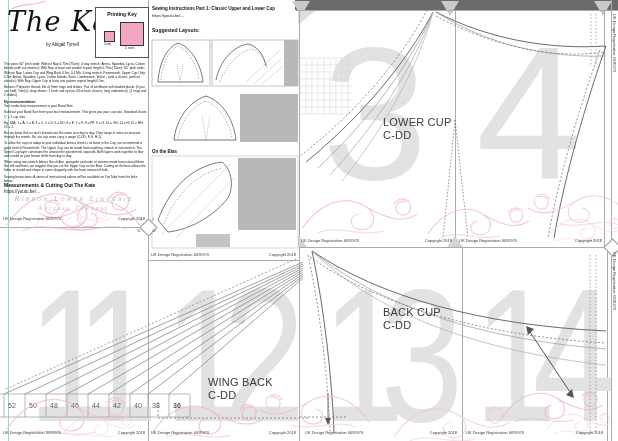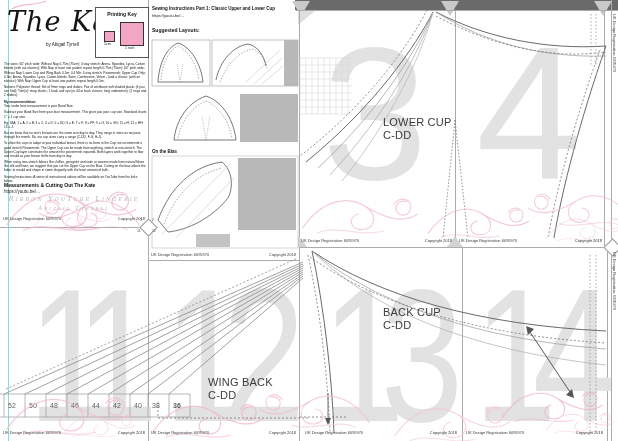--- a/index.html
+++ b/index.html
@@ -116,21 +116,21 @@
     <p>Subtract your Band Size from your bust measurement. This gives you your cup size. Standard charts 1" = 1 cup size.</p>
     <p>Eg: 34A; 1 = A; 2 = B; 3 = C; 4 = D; 5 = DD; 6 = E; 7 = F; 8 = FF; 9 = G; 10 = GG; 11 = H; 12 = HH; 13 = J.</p>
     <p>But we know that no one's breasts are the same size day to day. They range in sizes as we pass through the month. So, our cup sizes carry a range (C-DD, F-G, H-J).</p>
     <p>To allow the cups to adapt to your individual breast, there is no bone in the Cup; we recommend a good stretch Powermesh. The Upper Cup can be made from anything, stretch or non-stretch. The Upper Cup layer constrains the amount the powermesh expands. Both layers work together to flow and mould as your breast shifts from day to day.</p>
     <p>When using non-stretch fabrics like chiffon, georgette and satin or wovens made from natural fibres like silk and linen, we suggest that you cut the Upper Cup on the Bias. Cutting on the bias allows the fabric to mould and shape in some elegantly with the least amount of bulk.</p>
     <p>Sewing Instructions: A series of instructional videos will be available on YouTube from the links below.</p>
   </div>
 
   <div class="sec-head">Measurements &amp; Cutting Out The Kate</div>
   <a class="yt-link" href="#">https://youtu.be/…</a>
-  <div class="brand1">Ribbon YouTube Lingerie</div>
+  <div class="brand1">Ribbon Lower Lingerie</div>
   <div class="brand2">Abigail Tyrrell</div>
 
   <svg style="left:2px;top:176px;z-index:2;" width="146" height="52" viewBox="0 0 146 52">
     <use href="#fl" transform="translate(2,6) scale(1.35)" style="color:#f1bccd" opacity="0.8"></use>
     <use href="#fl" transform="translate(140,16) scale(-1.05,1.05)" style="color:#eeafc6" opacity="0.7"></use>
     <use href="#fl" transform="translate(30,26) scale(0.8)" style="color:#f3c6d5" opacity="0.7"></use>
   </svg>
   <svg style="left:10px;top:0;" width="40" height="10" viewBox="0 0 40 10">
     <path d="M2,9 C12,2 22,7 36,1" fill="none" stroke="#f0b3c8" stroke-width="1.2" opacity="0.9"></path>
   </svg>

